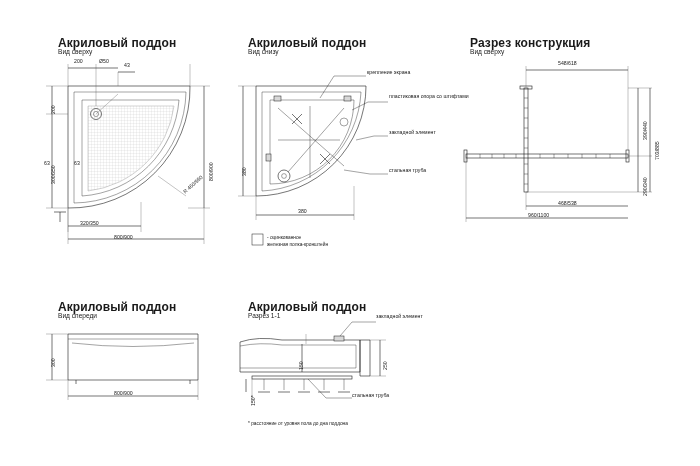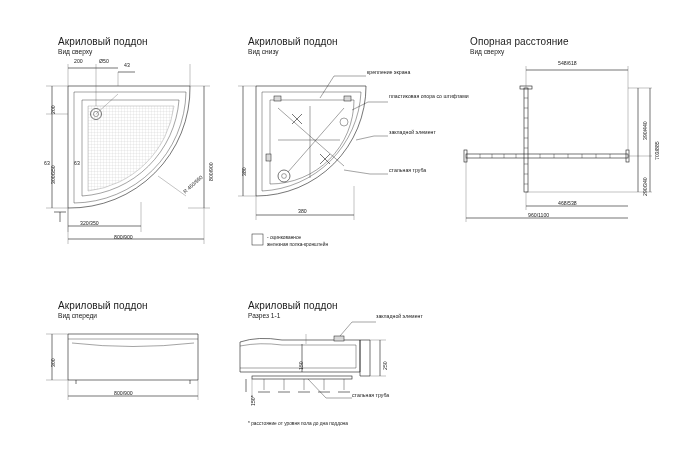--- a/index.html
+++ b/index.html
@@ -7,21 +7,21 @@
   body {
     width:700px; height:466px;
     background:#ffffff;
     font-family:"Liberation Sans", sans-serif;
     color:#1a1a1a;
     position:relative;
     overflow:hidden;
   }
   .sheet { position:absolute; inset:0; }
   .panel { position:absolute; }
-  .ttl { font-size:10px; font-weight:normal; letter-spacing:0.1px; white-space:nowrap; }
+  .ttl { font-size:12px; font-weight:bold; letter-spacing:0.1px; white-space:nowrap; }
   .sub { font-size:6.6px; font-weight:normal; white-space:nowrap; color:#1a1a1a; }
   .dim { font-size:5.2px; color:#1a1a1a; white-space:nowrap; }
   .dim.rot { transform-origin:0 0; transform:rotate(-90deg); }
   .lbl { font-size:5.2px; color:#1a1a1a; white-space:nowrap; }
   .note { font-size:4.8px; color:#1a1a1a; white-space:nowrap; }
   svg { position:absolute; left:0; top:0; overflow:visible; }
   .ln { stroke:#1a1a1a; stroke-width:0.6; fill:none; }
   .thin { stroke:#1a1a1a; stroke-width:0.4; fill:none; }
   .ext { stroke:#555; stroke-width:0.35; fill:none; }
   .hatchbox { fill:#ffffff; stroke:#1a1a1a; stroke-width:0.5; }
@@ -156,21 +156,21 @@
     <div class="lbl" style="position:absolute; left:119px; top:33px;">крепление экрана</div>
     <div class="lbl" style="position:absolute; left:141px; top:57px;">пластиковая опора со штифтами</div>
     <div class="lbl" style="position:absolute; left:141px; top:93px;">закладной элемент</div>
     <div class="lbl" style="position:absolute; left:141px; top:131px;">стальная труба</div>
 
     <div class="note" style="position:absolute; left:19px; top:199px;">- оцинкованное</div>
     <div class="note" style="position:absolute; left:19px; top:206px;">железная полка-кронштейн</div>
   </div>
 
   <div class="panel" style="left:470px; top:36px; width:200px; height:200px;">
-    <div class="ttl" style="position:absolute; left:0; top:0;">Опорная расстояние</div>
+    <div class="ttl" style="position:absolute; left:0; top:0;">Разрез конструкция</div>
     <div class="sub" style="position:absolute; left:0; top:12px;">Вид сверху</div>
 
     <svg width="200" height="200">
 
       <rect class="ln" x="54" y="52" width="4" height="104" fill="#ffffff"></rect>
 
       <rect class="ln" x="-4" y="118" width="162" height="4" fill="#ffffff"></rect>
 
       <g class="thin">
         <path d="M54,62 L58,62"></path>

